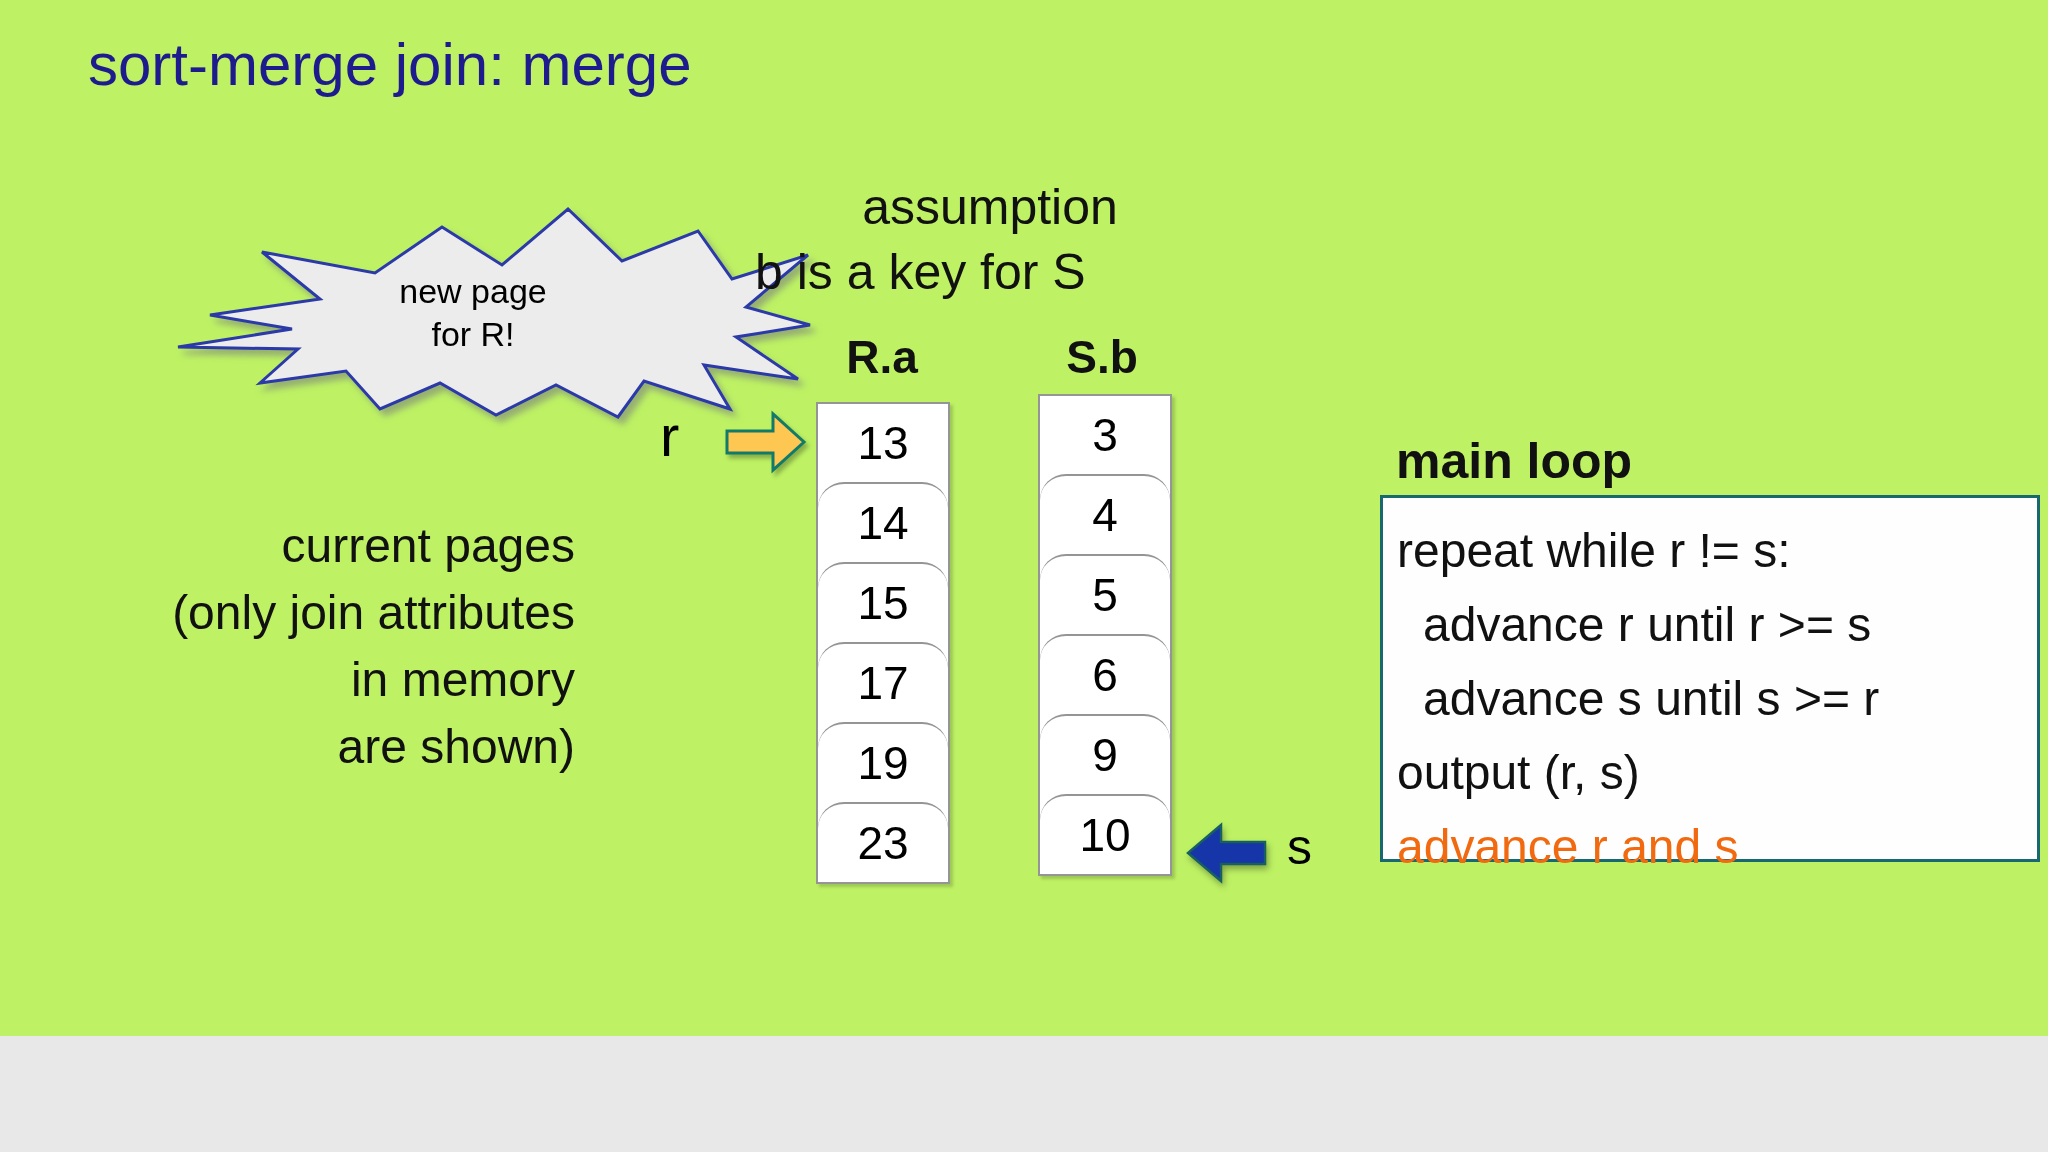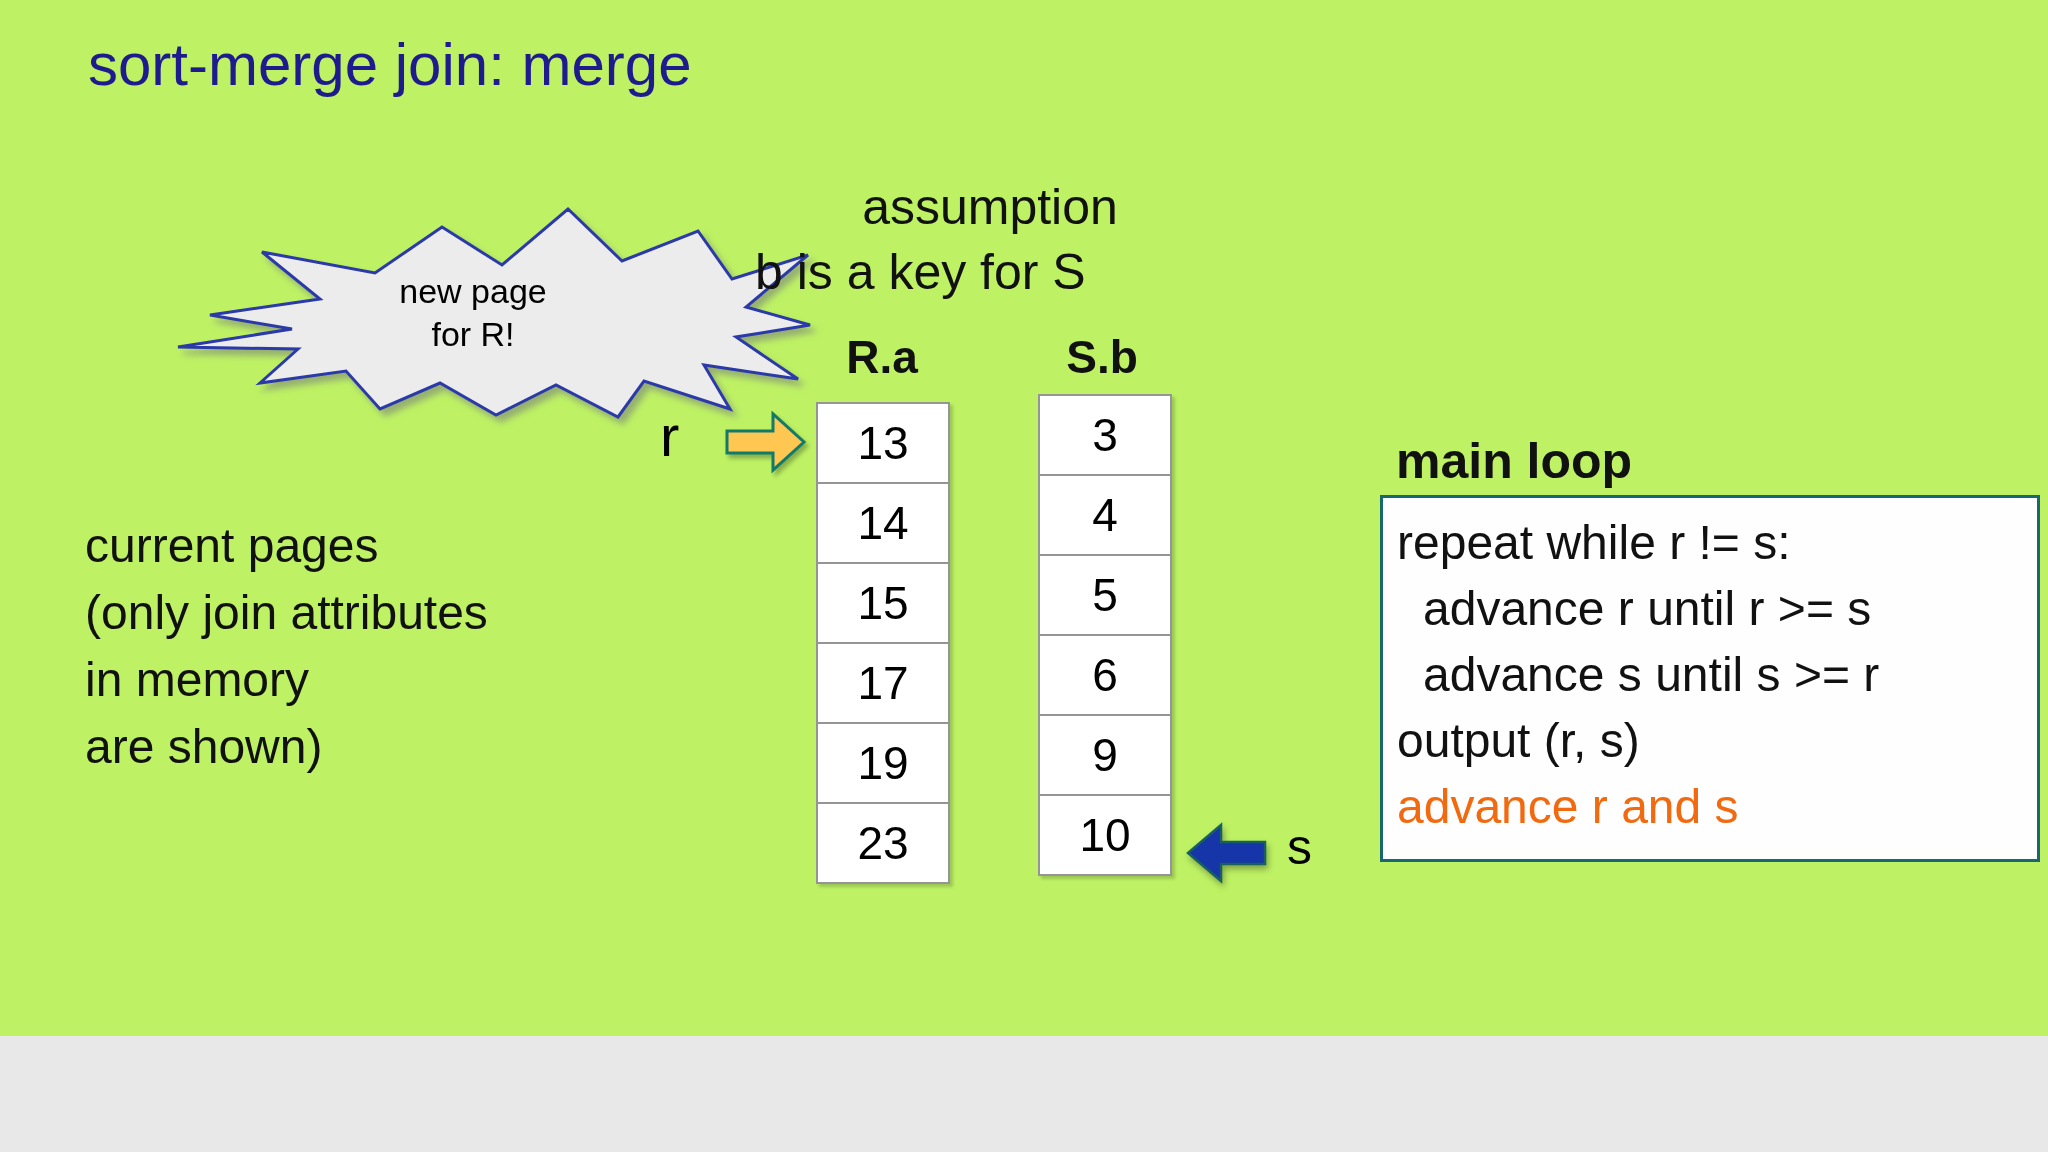--- a/index.html
+++ b/index.html
@@ -16,53 +16,53 @@
   .starburst-svg{left:170px; top:197px; width:645px; height:225px;
     filter:drop-shadow(5px 6px 3px rgba(110,110,125,.5));}
   .callout-text{
     left:328px; top:270px; width:290px; text-align:center;
     font-size:34px; line-height:43px; color:#000;
   }
   
   .assume1{left:790px; top:178px; width:400px; text-align:center; font-size:50px;}
   .assume2{left:755px; top:243px; width:470px; font-size:50px;}
   
-  .memory-note{left:85px; top:512px; width:490px; text-align:left;
+  .memory-note{left:85px; top:512px; width:490px; text-align:right;
     font-size:48px; line-height:67px;}
   
   .col-header{width:130px; text-align:center; font-size:46px; font-weight:700; top:330px;}
   .col-header.rh{left:817px;}
   .col-header.sh{left:1037px;}
   
   .column{width:130px; background:#fff; border:2px solid #959595;
     box-shadow:3px 3px 3px rgba(0,0,0,.18); box-sizing:content-box;}
   .column .cell{
     height:78px; line-height:78px; text-align:center; font-size:46px;
-    border-top:2px solid #959595; color:#000;
+    border-top:2px solid #959595; color:#000;border-radius:26px;
   }
   .column .cell:first-child{border-top:none; }
   .r-col{left:816px; top:402px;}
   .s-col{left:1038px; top:394px;}
   
   .ptr-label{font-size:58px; color:#000;}
   .ptr-r{left:660px; top:402px;}
   .ptr-s{left:1287px; top:818px; font-size:50px;}
   .arrow-svg{overflow:visible;}
   .arrow-r{left:724px; top:409px; width:84px; height:66px;
     filter:drop-shadow(3px 4px 2px rgba(0,0,0,.28));}
   .arrow-s{left:1184px; top:820px; width:84px; height:66px;
     filter:drop-shadow(2px 4px 3px rgba(0,0,0,.32));}
   
   .mainloop-title{left:1396px; top:432px; font-size:50px; font-weight:700;}
   .mainloop-box{
     left:1380px; top:495px; width:640px; height:349px;
     border:3px solid #17686f; background:#fefefe;
     padding:12px 0 0 14px; font-size:48px; line-height:66px;
   }
-  .mainloop-box .code-line{white-space:nowrap;}
+  .mainloop-box .code-line{white-space:nowrap;margin-top:8px;}
   .mainloop-box .indent{padding-left:26px;}
   .mainloop-box .orange{color:#f26a10;}
   .page-num{left:1900px; top:1062px; width:80px; text-align:center; font-size:45px;}
 </style>
 </head>
 <body>
 
 <div class="slide">
 
   <div class="abs slide-title">sort-merge join: merge</div>

